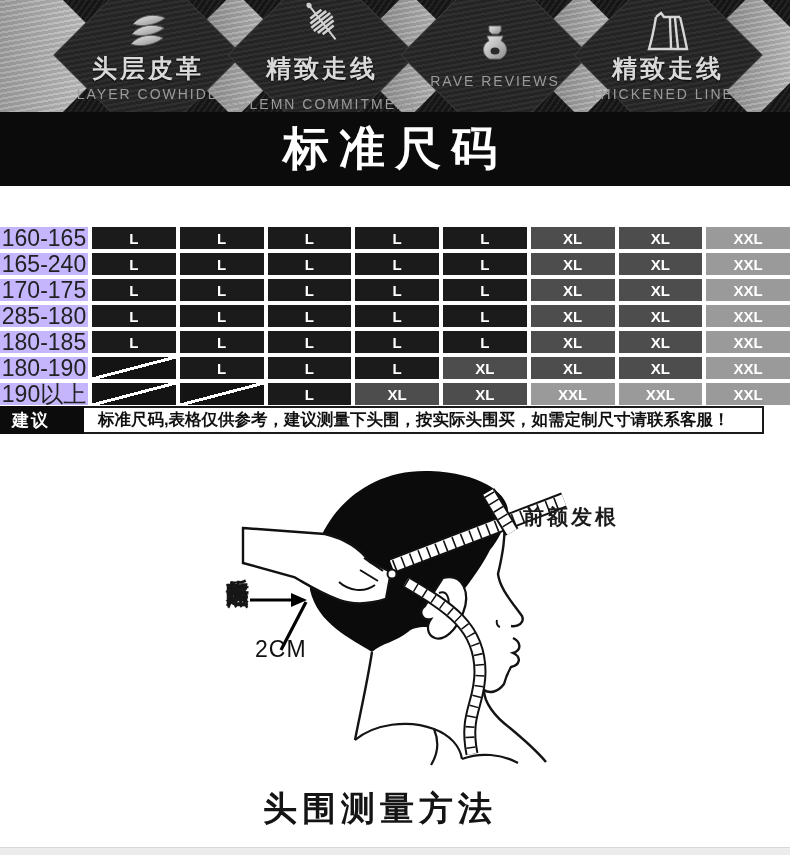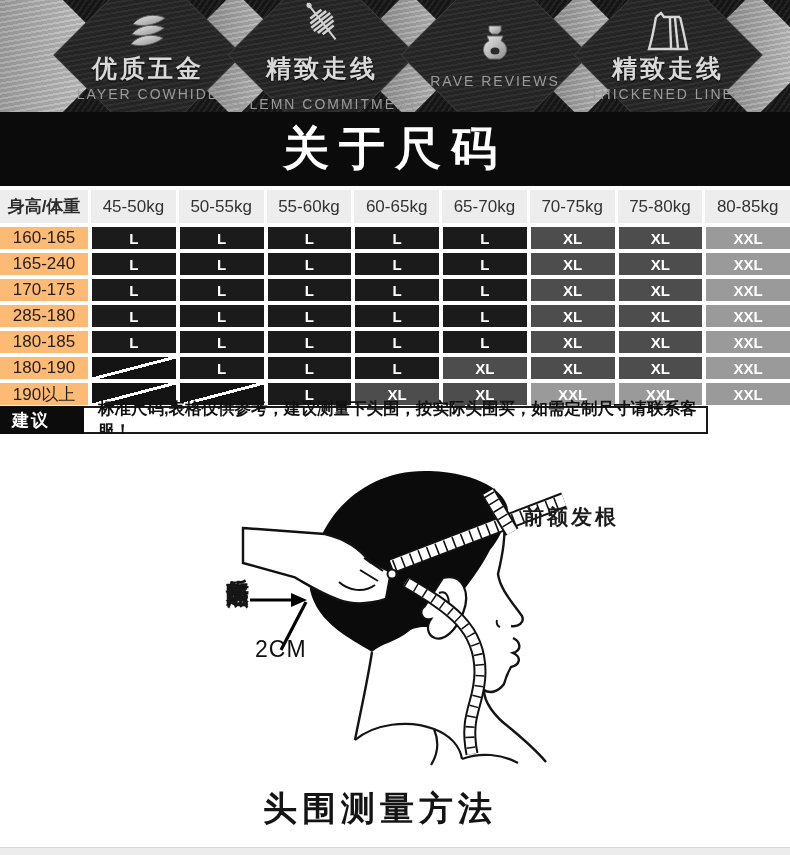--- a/index.html
+++ b/index.html
@@ -28,28 +28,28 @@
   .title-bar h1{margin:0;color:#fff;font-size:46px;letter-spacing:10px;font-weight:bold;}
 
   
   .thead{position:absolute;left:0;top:190px;width:790px;height:33px;display:grid;
          grid-template-columns:88px repeat(8,1fr);gap:0 3px;}
   .hcell{background:#ededed;color:#333;font-size:17px;display:flex;align-items:center;
          justify-content:center;white-space:nowrap;}
   .hcell.corner{font-weight:bold;color:#2c2c2c;}
   .tbody{position:absolute;left:0;top:227px;width:790px;display:grid;
          grid-template-columns:88px repeat(8,1fr);grid-auto-rows:22px;gap:4px 4px;}
-  .rlabel{background:#fdba74;color:#222;font-size:17px;display:flex;align-items:center;
+  .rlabel{background:#c4b5fd;color:#222;font-size:23px;display:flex;align-items:center;
           justify-content:center;white-space:nowrap;}
   .cell{color:#fff;font-size:15px;font-weight:bold;display:flex;align-items:center;justify-content:center;}
   .cell.na{background:
       linear-gradient(to bottom right,transparent 46.5%,#fff 46.5%,#fff 53.5%,transparent 53.5%),#141414;}
 
   
-  .advice{position:absolute;left:0;top:406px;width:708px;height:28px;display:flex;}
+  .advice{position:absolute;left:0;top:406px;width:764px;height:28px;display:flex;}
   .advice-label{width:72px;background:#0c0c0c;color:#fff;font-size:17px;font-weight:bold;
                 display:flex;align-items:center;padding-left:12px;letter-spacing:2px;}
   .advice-box{flex:1;border:2px solid #1a1a1a;border-left:none;background:#fff;display:flex;
               align-items:center;padding-left:14px;font-size:16.5px;font-weight:bold;color:#111;}
 
   
   .measure{position:absolute;left:0;top:434px;width:790px;height:421px;background:#fff;}
   .illus{position:absolute;left:150px;top:28px;width:480px;height:312px;}
   .lbl-front{position:absolute;left:523px;top:69px;font-family:"Liberation Serif","DejaVu Serif",serif;
              font-weight:bold;font-size:21px;color:#1c1c1c;letter-spacing:3px;}
@@ -85,21 +85,21 @@
               <linearGradient id="sil" x1="0" y1="0" x2="1" y2="1">
             <stop offset="0" stop-color="#e8e8e8"></stop>
                 <stop offset="1" stop-color="#8d8d8d"></stop>
           </linearGradient>
             </defs>
           <path d="M8,12 C15,3 30,1 40,6 C33,12 18,16 8,12 Z" fill="url(#sil)" stroke="#5c5c5c" stroke-width="1"></path>
           <path d="M7,22 C14,13 29,11 39,16 C32,22 17,26 7,22 Z" fill="url(#sil)" stroke="#5c5c5c" stroke-width="1"></path>
           <path d="M6,32 C13,23 28,21 38,26 C31,32 16,36 6,32 Z" fill="url(#sil)" stroke="#5c5c5c" stroke-width="1"></path>
         </svg>
       </span>
-      <span class="b-title">优质五金</span>
+      <span class="b-title">头层皮革</span>
       <span class="b-sub">LAYER COWHIDE</span>
     </div>
 
     <div class="badge" style="left:237px;justify-content:space-between;">
       <span class="b-icon">
         <svg width="46" height="42" viewBox="0 0 46 42">
           <g transform="rotate(-38 23 22)" stroke="#d2d2d2">
             <line x1="23" y1="-2" x2="23" y2="44" stroke-width="2"></line>
             <circle cx="23" cy="1" r="1.8" fill="none" stroke-width="1.5"></circle>
             <line x1="16" y1="12" x2="30" y2="12" stroke-width="2.6"></line>
@@ -136,34 +136,23 @@
             <path d="M31,8 C32,19 33,29 34,38"></path>
           </g>
         </svg>
       </span>
       <span class="b-title">精致走线</span>
       <span class="b-sub">THICKENED LINER</span>
     </div>
   </header>
 
   <section class="title-bar">
-    <h1>关于尺码</h1>
+    <h1>标准尺码</h1>
   </section>
 
-  <div class="thead">
-      <div class="hcell corner">身高/体重</div>
-      <div class="hcell">45-50kg</div>
-      <div class="hcell">50-55kg</div>
-      <div class="hcell">55-60kg</div>
-      <div class="hcell">60-65kg</div>
-      <div class="hcell">65-70kg</div>
-      <div class="hcell">70-75kg</div>
-      <div class="hcell">75-80kg</div>
-      <div class="hcell">80-85kg</div>
-    </div>
   <div class="tbody">
       <div class="rlabel">160-165</div>
       <div class="cell" style="background: rgb(27, 27, 27);">L</div>
       <div class="cell" style="background: rgb(27, 27, 27);">L</div>
       <div class="cell" style="background: rgb(27, 27, 27);">L</div>
       <div class="cell" style="background: rgb(27, 27, 27);">L</div>
       <div class="cell" style="background: rgb(27, 27, 27);">L</div>
       <div class="cell" style="background: rgb(77, 77, 77);">XL</div>
       <div class="cell" style="background: rgb(77, 77, 77);">XL</div>
       <div class="cell" style="background: rgb(154, 154, 154);">XXL</div>

